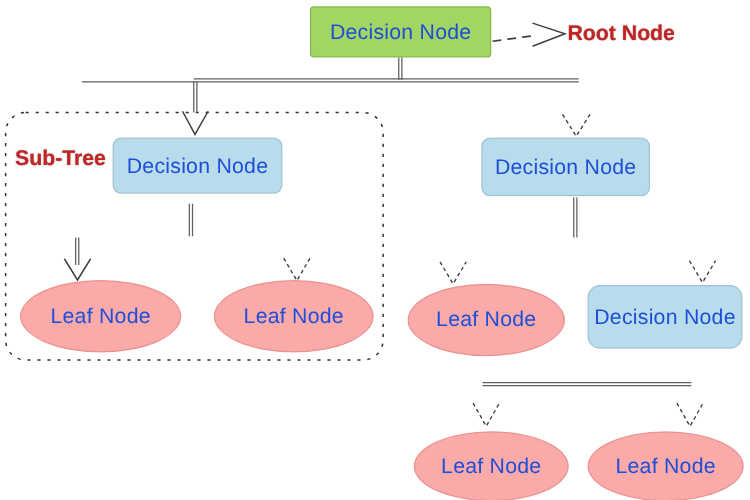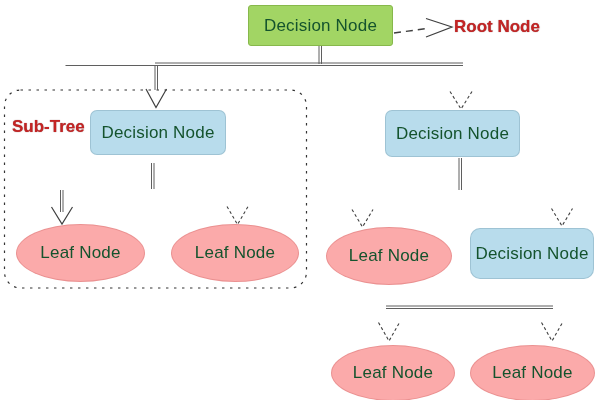--- a/index.html
+++ b/index.html
@@ -3,21 +3,21 @@
 <meta charset="utf-8">
 <style>
   html,body{margin:0;padding:0;background:#fff;}
   .stage{
     position:relative;width:600px;height:400px;background:#ffffff;
     font-family:"Liberation Sans",sans-serif;overflow:hidden;
   }
   .connectors{position:absolute;left:0;top:0;width:600px;height:400px;}
   .node{
     position:absolute;display:flex;align-items:center;justify-content:center;
-    font-size:17px;color:#14532d;letter-spacing:.2px;text-align:center;
+    font-size:17px;color:#1d4ed8;letter-spacing:.2px;text-align:center;
   }
   .box-root{
     left:248px;top:5px;width:143px;height:39px;
     background:var(--root-fill);border:1px solid #87b84b;border-radius:3px;
   }
   .box-sub{
     left:90px;top:110px;width:134px;height:43px;
     background:var(--decision-fill);border:1px solid rgba(110,150,170,.35);border-radius:7px;
   }
   .box-right{

